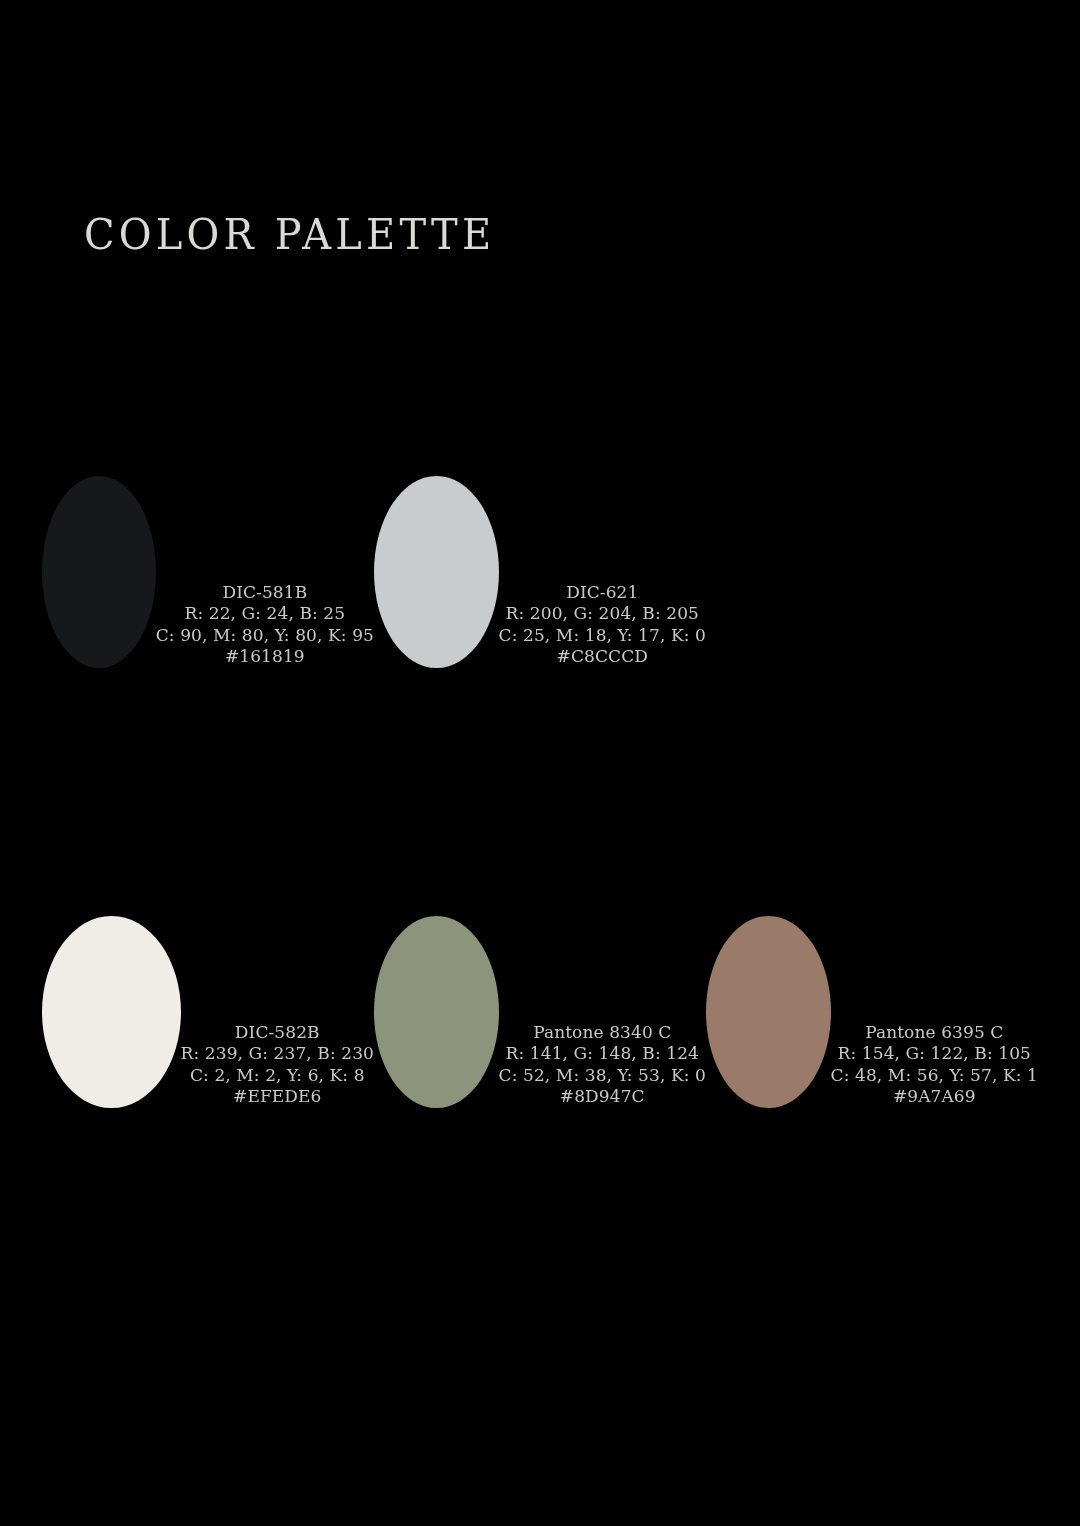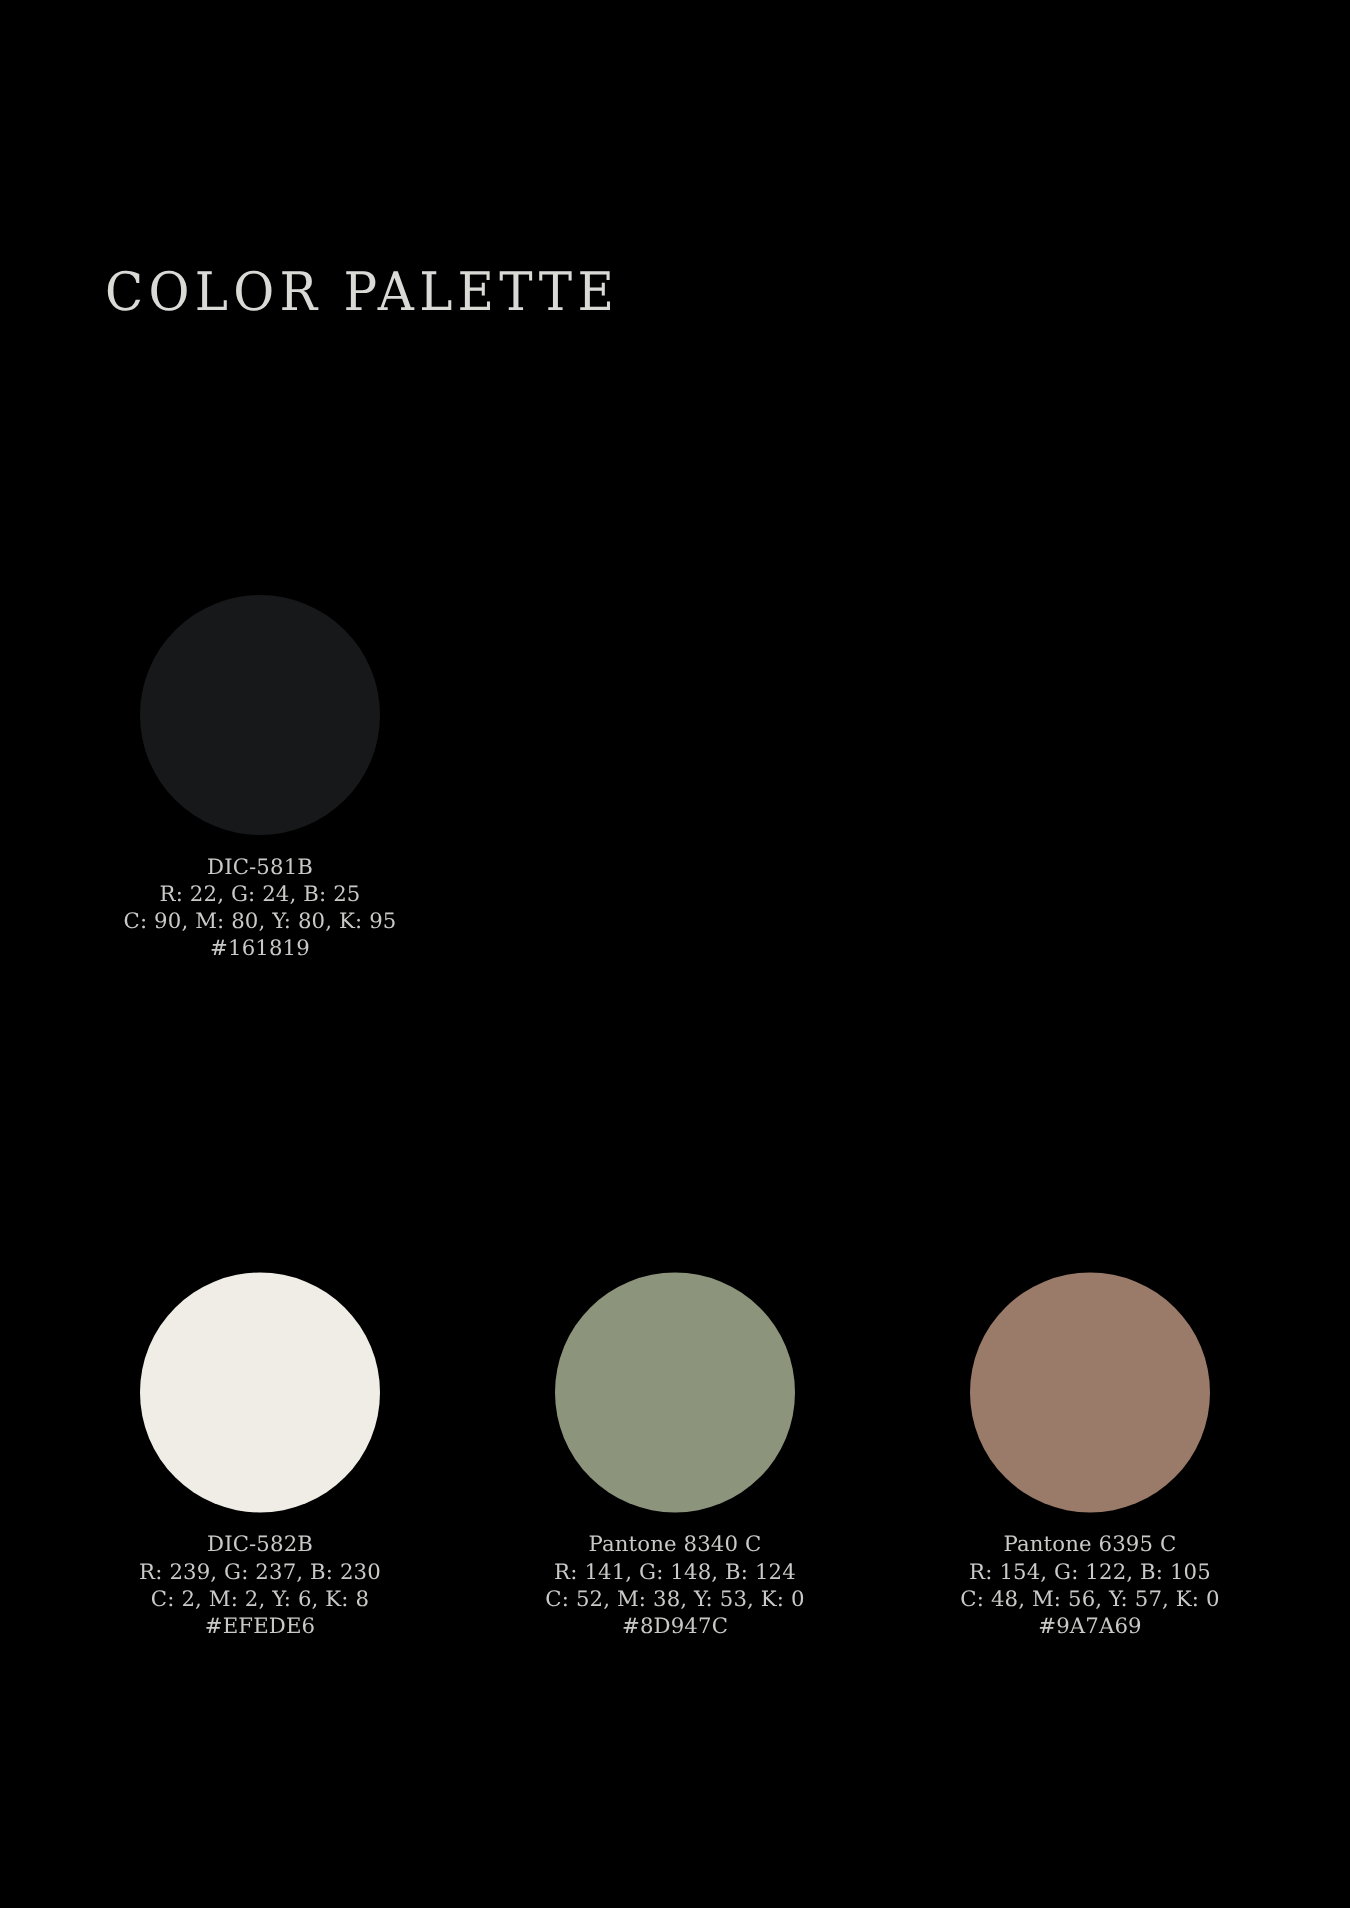--- a/index.html
+++ b/index.html
@@ -50,22 +50,21 @@
   .swatch-row {
     display: flex;
     width: 1080px;
   }
   .swatch-row.row-2 {
     margin-top: 248px;
   }
   .swatch-cell {
     width: 332px;
     display: flex;
-    flex-direction: column;
-    align-items: center;
+    align-items: flex-end;
   }
   .swatch-row .swatch-cell:nth-child(1) { margin-left: 42px; }
 
   .swatch-circle {
     width: 192px;
     height: 192px;
     border-radius: 50%;
     display: block;
   }
 
@@ -99,20 +98,29 @@
       <div class="swatch-cell">
         <div class="swatch-circle" style="background: rgb(22, 24, 25);"></div>
         <div class="swatch-info" style="color: rgb(201, 201, 199);">
           <span class="line name">DIC-581B</span>
           <span class="line rgb">R: 22, G: 24, B: 25</span>
           <span class="line cmyk">C: 90, M: 80, Y: 80, K: 95</span>
           <span class="line hex">#161819</span>
         </div>
       </div>
 
+      <div class="swatch-cell">
+        <div class="swatch-circle" style="background: rgb(200, 204, 205);"></div>
+        <div class="swatch-info" style="color: rgb(201, 201, 199);">
+          <span class="line name">DIC-621</span>
+          <span class="line rgb">R: 200, G: 204, B: 205</span>
+          <span class="line cmyk">C: 25, M: 18, Y: 17, K: 0</span>
+          <span class="line hex">#C8CCCD</span>
+        </div>
+      </div>
 
 
     </div>
 
     <div class="swatch-row row-2">
 
       <div class="swatch-cell">
         <div class="swatch-circle" style="background: rgb(239, 237, 230);"></div>
         <div class="swatch-info" style="color: rgb(201, 201, 199);">
           <span class="line name">DIC-582B</span>
@@ -130,21 +138,21 @@
           <span class="line cmyk">C: 52, M: 38, Y: 53, K: 0</span>
           <span class="line hex">#8D947C</span>
         </div>
       </div>
 
       <div class="swatch-cell">
         <div class="swatch-circle" style="background: rgb(154, 122, 105);"></div>
         <div class="swatch-info" style="color: rgb(201, 201, 199);">
           <span class="line name">Pantone 6395 C</span>
           <span class="line rgb">R: 154, G: 122, B: 105</span>
-          <span class="line cmyk">C: 48, M: 56, Y: 57, K: 0</span>
+          <span class="line cmyk">C: 48, M: 56, Y: 57, K: 1</span>
           <span class="line hex">#9A7A69</span>
         </div>
       </div>
 
     </div>
 
   </div>
 </div>
 
 </body></html>

